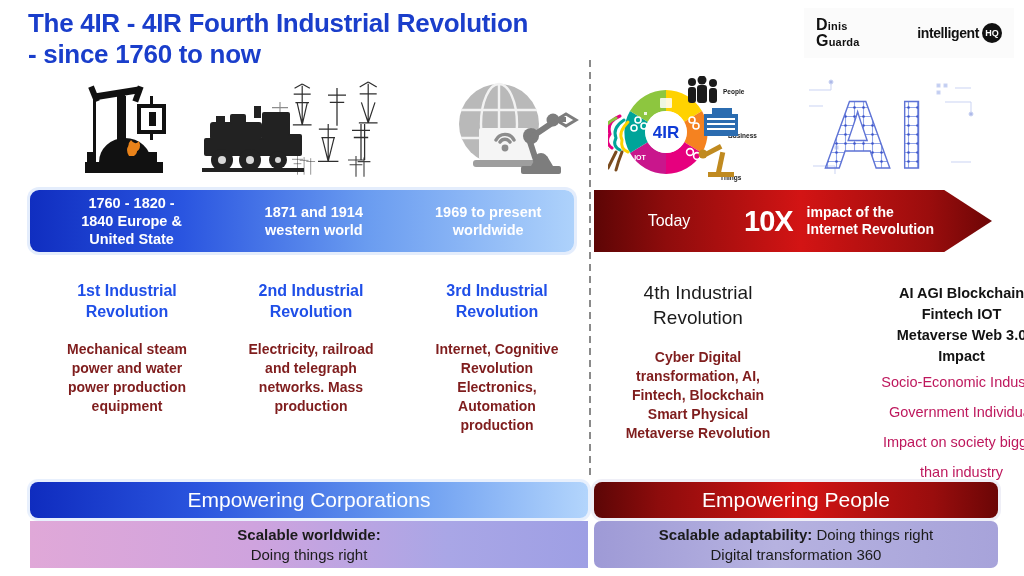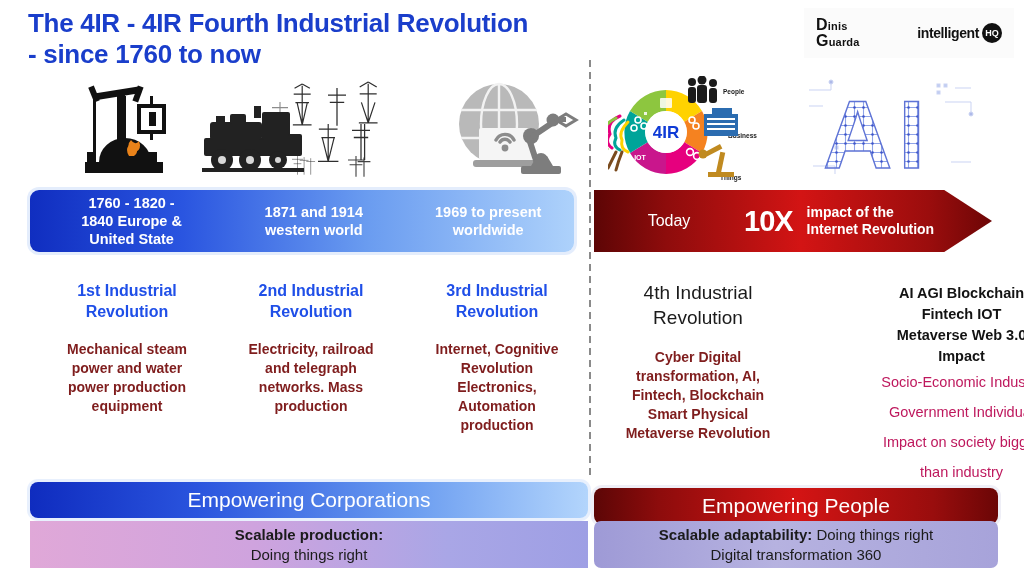--- a/index.html
+++ b/index.html
@@ -102,21 +102,21 @@
     background:linear-gradient(to right,#e0a8d8 0%,#cfa3de 40%,#a9a6e6 75%,#9e9fe4 100%);
     display:flex; flex-direction:column; align-items:center; justify-content:center;
     font-size:15px; color:#1b1b1b; line-height:20px;
   }
   #emp-people {
     position:absolute; left:594px; top:482px; width:404px; height:36px;
     border-radius:8px;
     background:linear-gradient(to right,#5c0606 0%,#8d0c0c 16%,#d41414 50%,#990d0d 84%,#6b0606 100%);
     box-shadow:0 0 0 3px rgba(236,236,246,.85);
     display:flex; align-items:center; justify-content:center;
-    color:#fff; font-size:21px;margin-top:6px;
+    color:#fff; font-size:21px;
   }
   #emp-people-sub {
     position:absolute; left:594px; top:521px; width:404px; height:47px;
     border-radius:7px;
     background:linear-gradient(to right,#9e9ad6 0%,#b6b2e0 45%,#a7a3da 100%);
     display:flex; flex-direction:column; align-items:center; justify-content:center;
     font-size:15px; color:#1b1b1b; line-height:20px;
   }
   .sub-b { font-weight:bold; }
 </style>
@@ -405,21 +405,21 @@
   <div class="light-lines" style="white-space:pre-line">Socio-Economic Industry
 Government Individual
 Impact on society bigger
 than industry</div>
 </div>
 
 <div id="emp-corp">
   <span>Empowering Corporations</span>
 </div>
 <div id="emp-corp-sub">
-  <div><span class="sub-b">Scalable production:</span></div>
+  <div><span class="sub-b">Scalable worldwide:</span></div>
   <div>Doing things right</div>
 </div>
 
 <div id="emp-people">
   <span>Empowering People</span>
 </div>
 <div id="emp-people-sub">
   <div>
     <span class="sub-b">Scalable adaptability:</span><span> Doing things right</span>
   </div>

